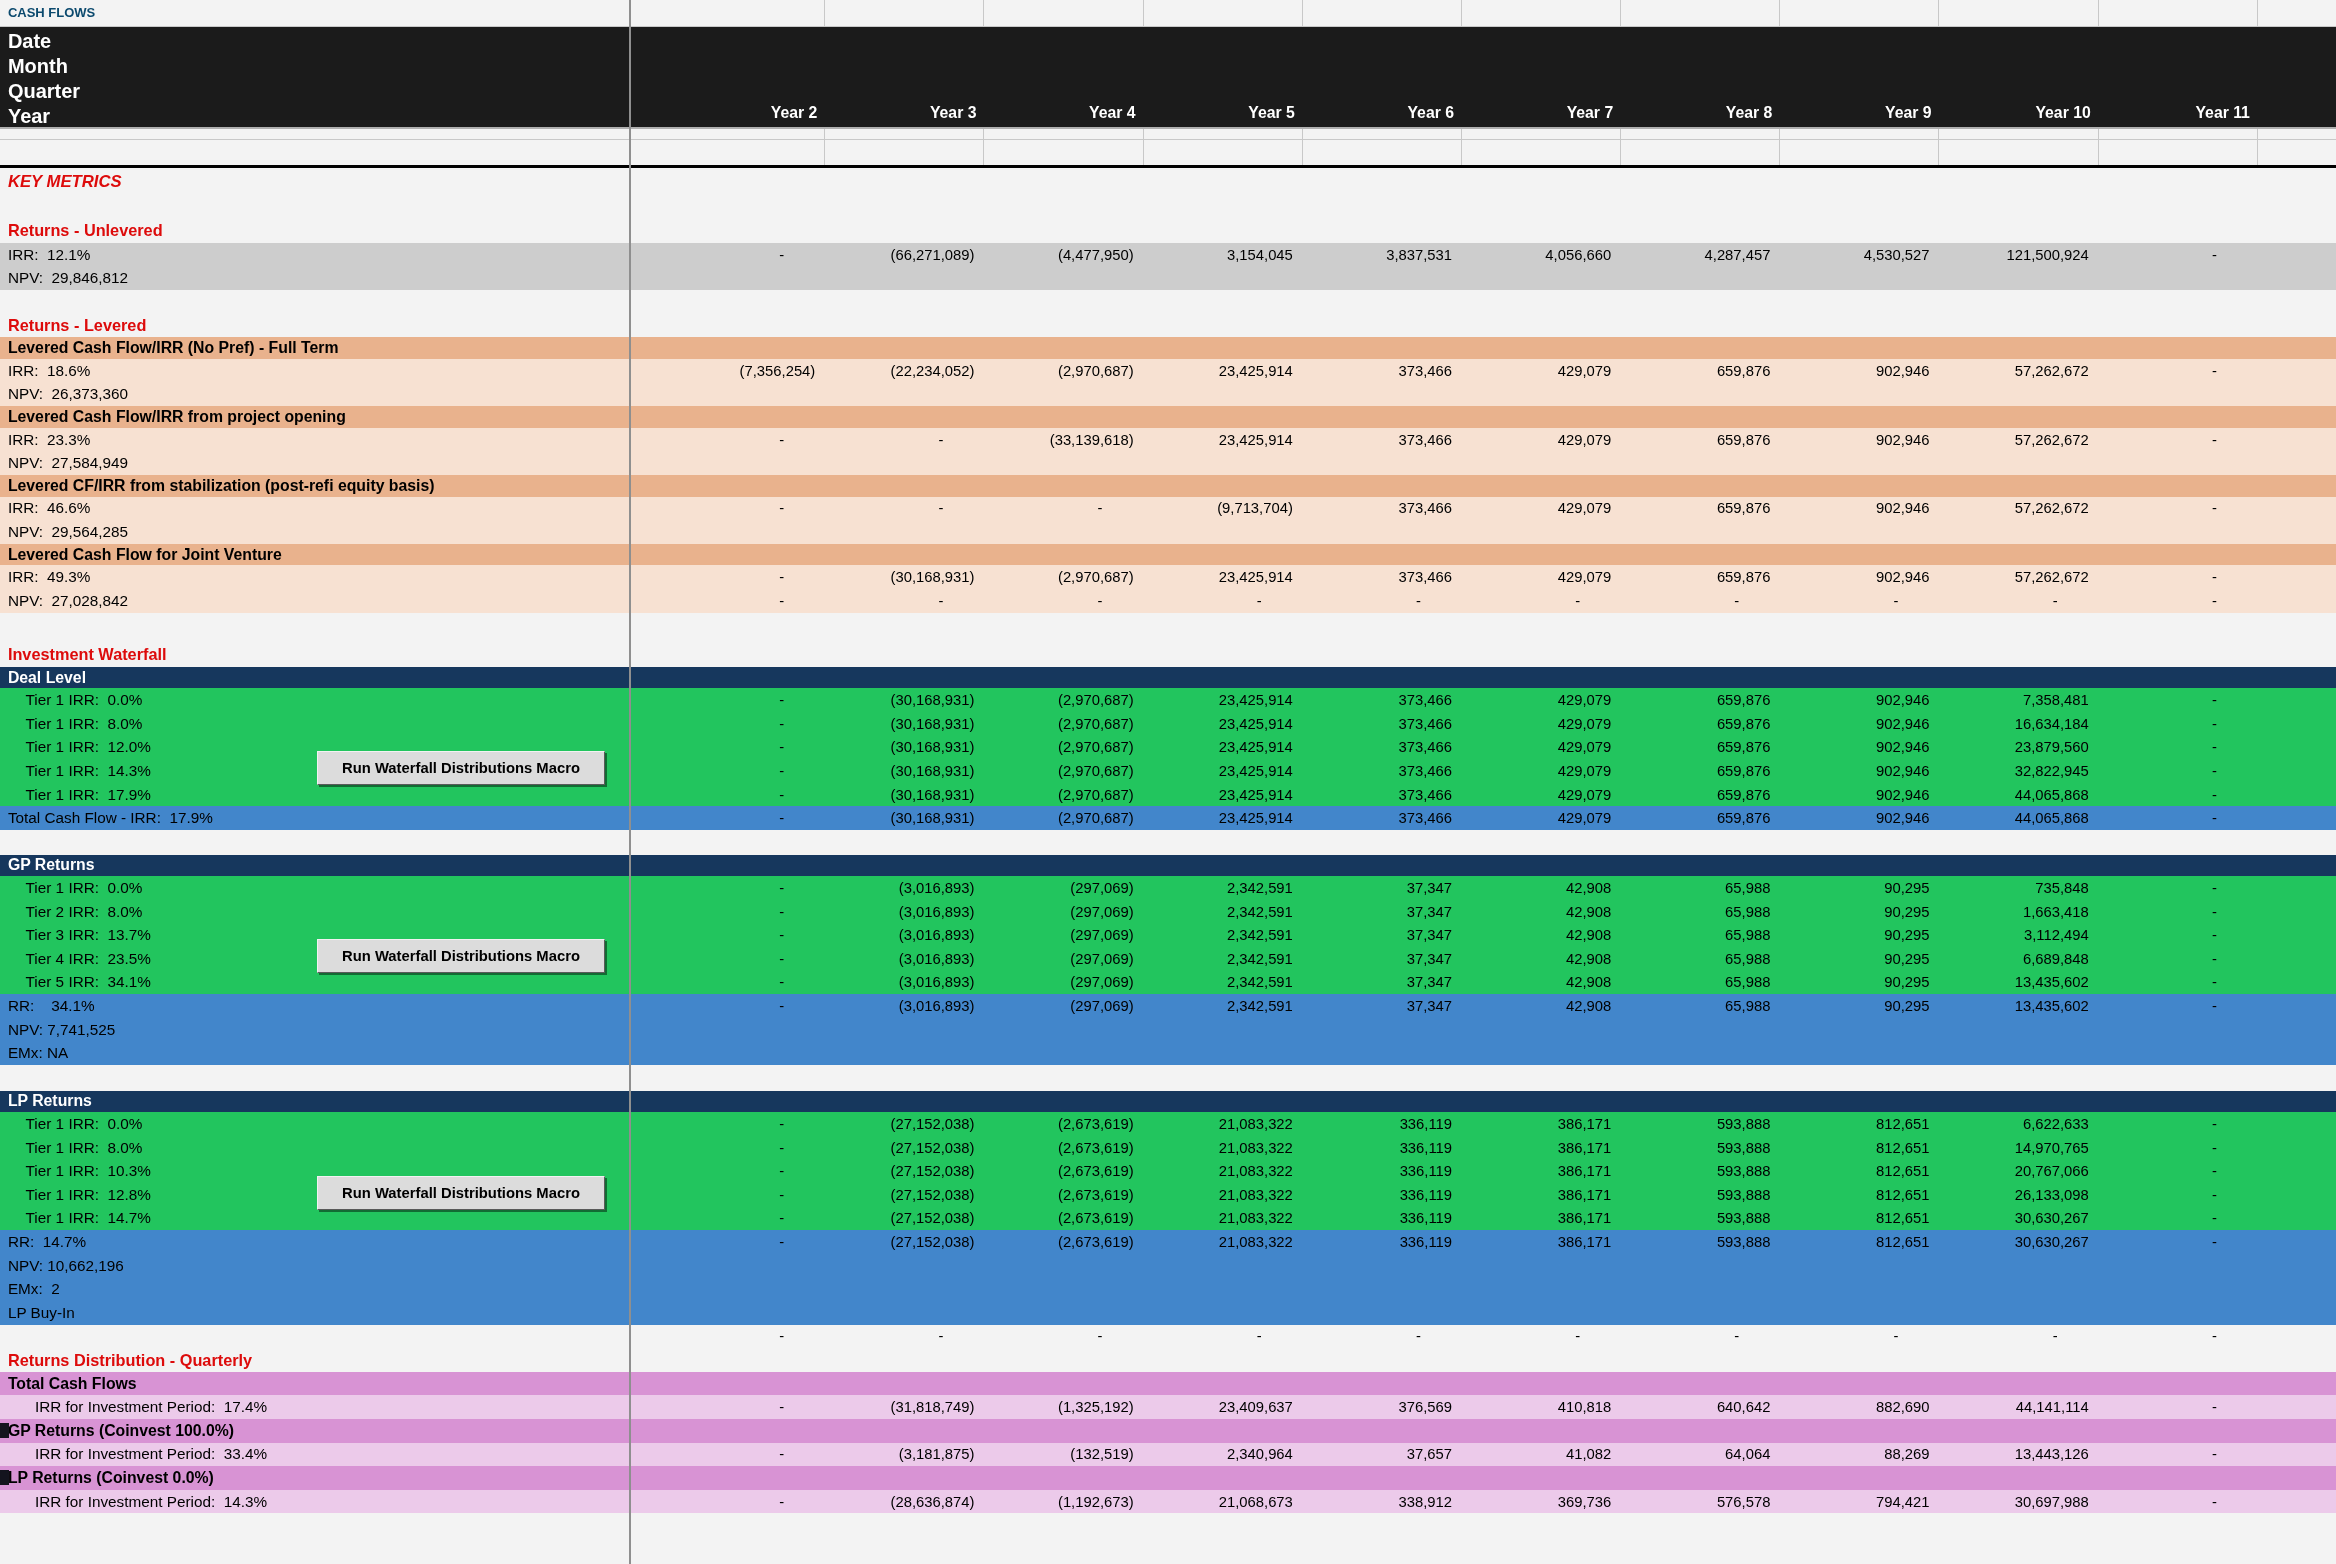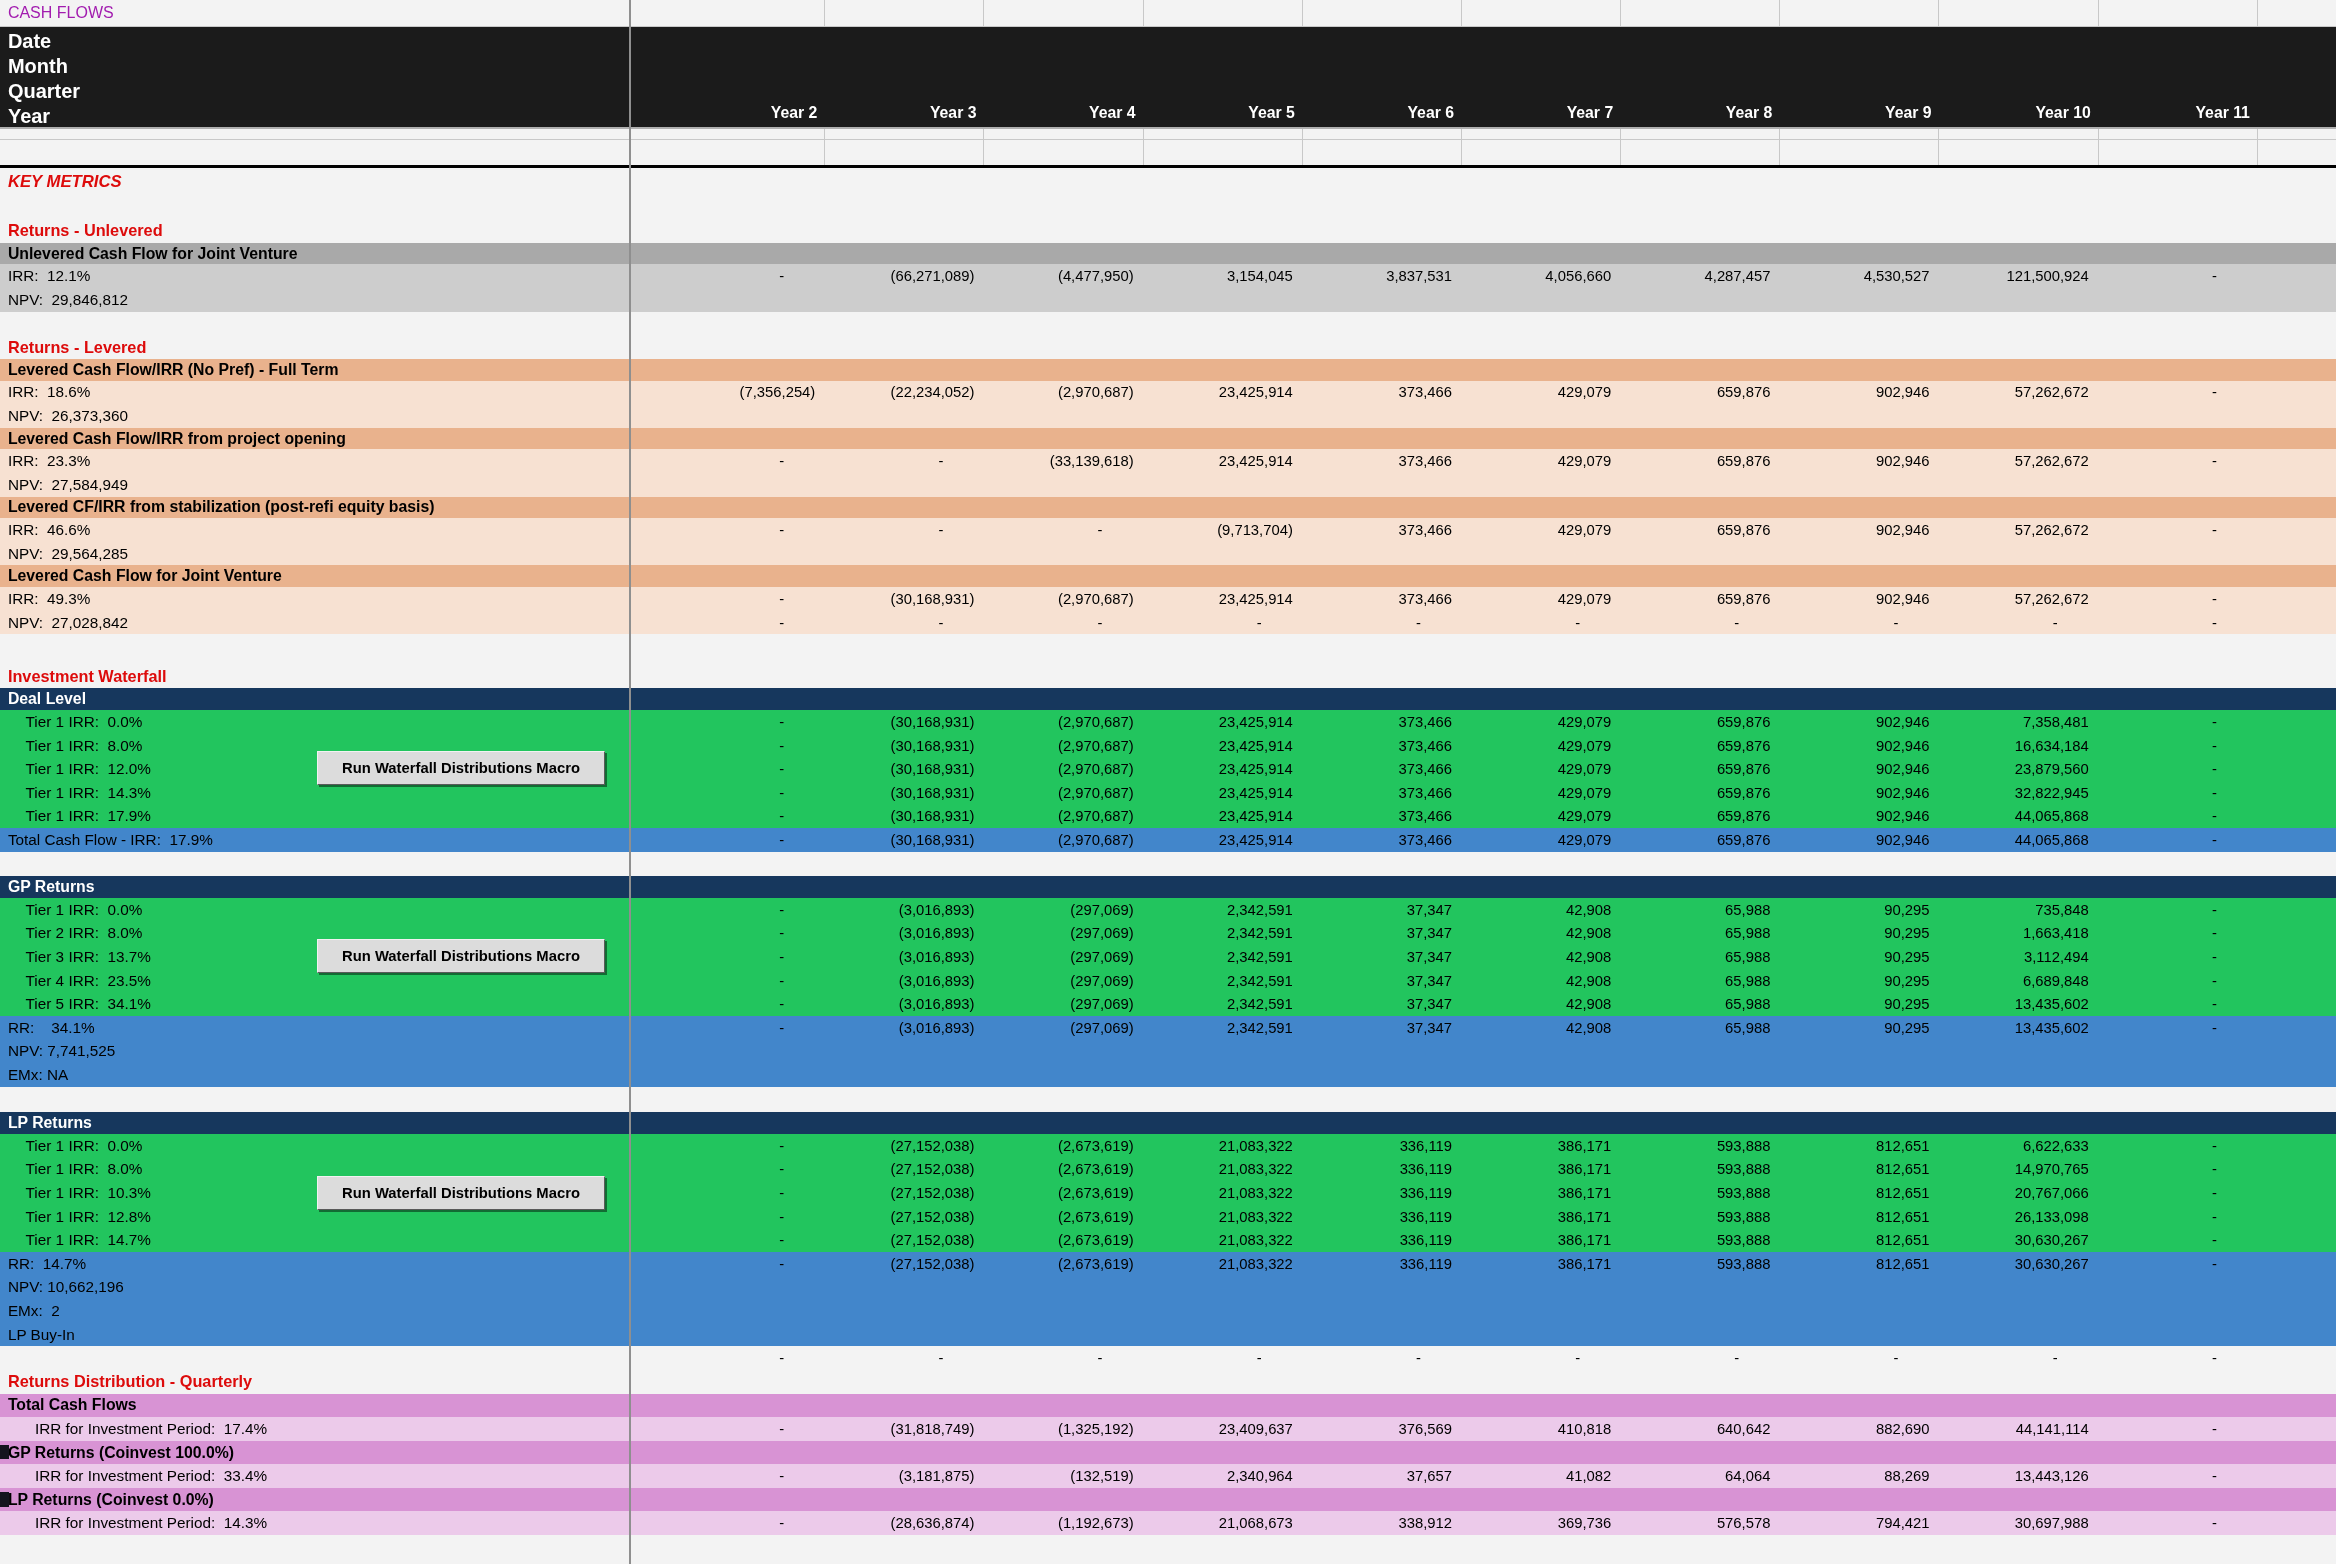--- a/index.html
+++ b/index.html
@@ -29,21 +29,21 @@
   
   .lbl{
     position:absolute;left:7.9px;top:0;height:100%;
     display:flex;align-items:center;
     font-size:15.3px;color:#000;white-space:pre;z-index:2;
   }
   .lbl.bold{font-weight:bold;font-size:15.8px}
   .lbl.white{color:#fff}
   .lbl.red{color:#dd0b0b;font-weight:bold;font-size:16.3px}
   .lbl.italic{font-style:italic;font-size:16.7px}
-  .lbl.title{font-size:16px;font-weight:normal;color:#a21caf}
+  .lbl.title{font-size:13px;font-weight:bold;color:#0c4a6e}
   .lbl.indent1{left:25.6px}
   .lbl.indent2{left:35px}
 
   
   .cells{
     position:absolute;left:666px;top:0;height:100%;width:1751px;
     display:grid;grid-template-columns:repeat(11,1fr);z-index:1;
   }
   .cell{
     display:flex;align-items:center;justify-content:flex-end;
@@ -164,23 +164,20 @@
   </div>
 
   <div class="row h28">
     <div class="lbl red italic">KEY METRICS</div>
   </div>
   <div class="row h24"></div>
 
   <div class="row h24">
     <div class="lbl red">Returns - Unlevered</div>
   </div>
-  <div class="row h22 bg-grayband">
-    <div class="lbl bold">Unlevered Cash Flow for Joint Venture</div>
-  </div>
   <div class="row h24 bg-gray">
     <div class="lbl">IRR:  12.1%</div>
     <div class="cells">
         <span class="cell dash">-</span>
         <span class="cell">(66,271,089)</span>
         <span class="cell">(4,477,950)</span>
         <span class="cell">3,154,045</span>
         <span class="cell">3,837,531</span>
         <span class="cell">4,056,660</span>
         <span class="cell">4,287,457</span>

